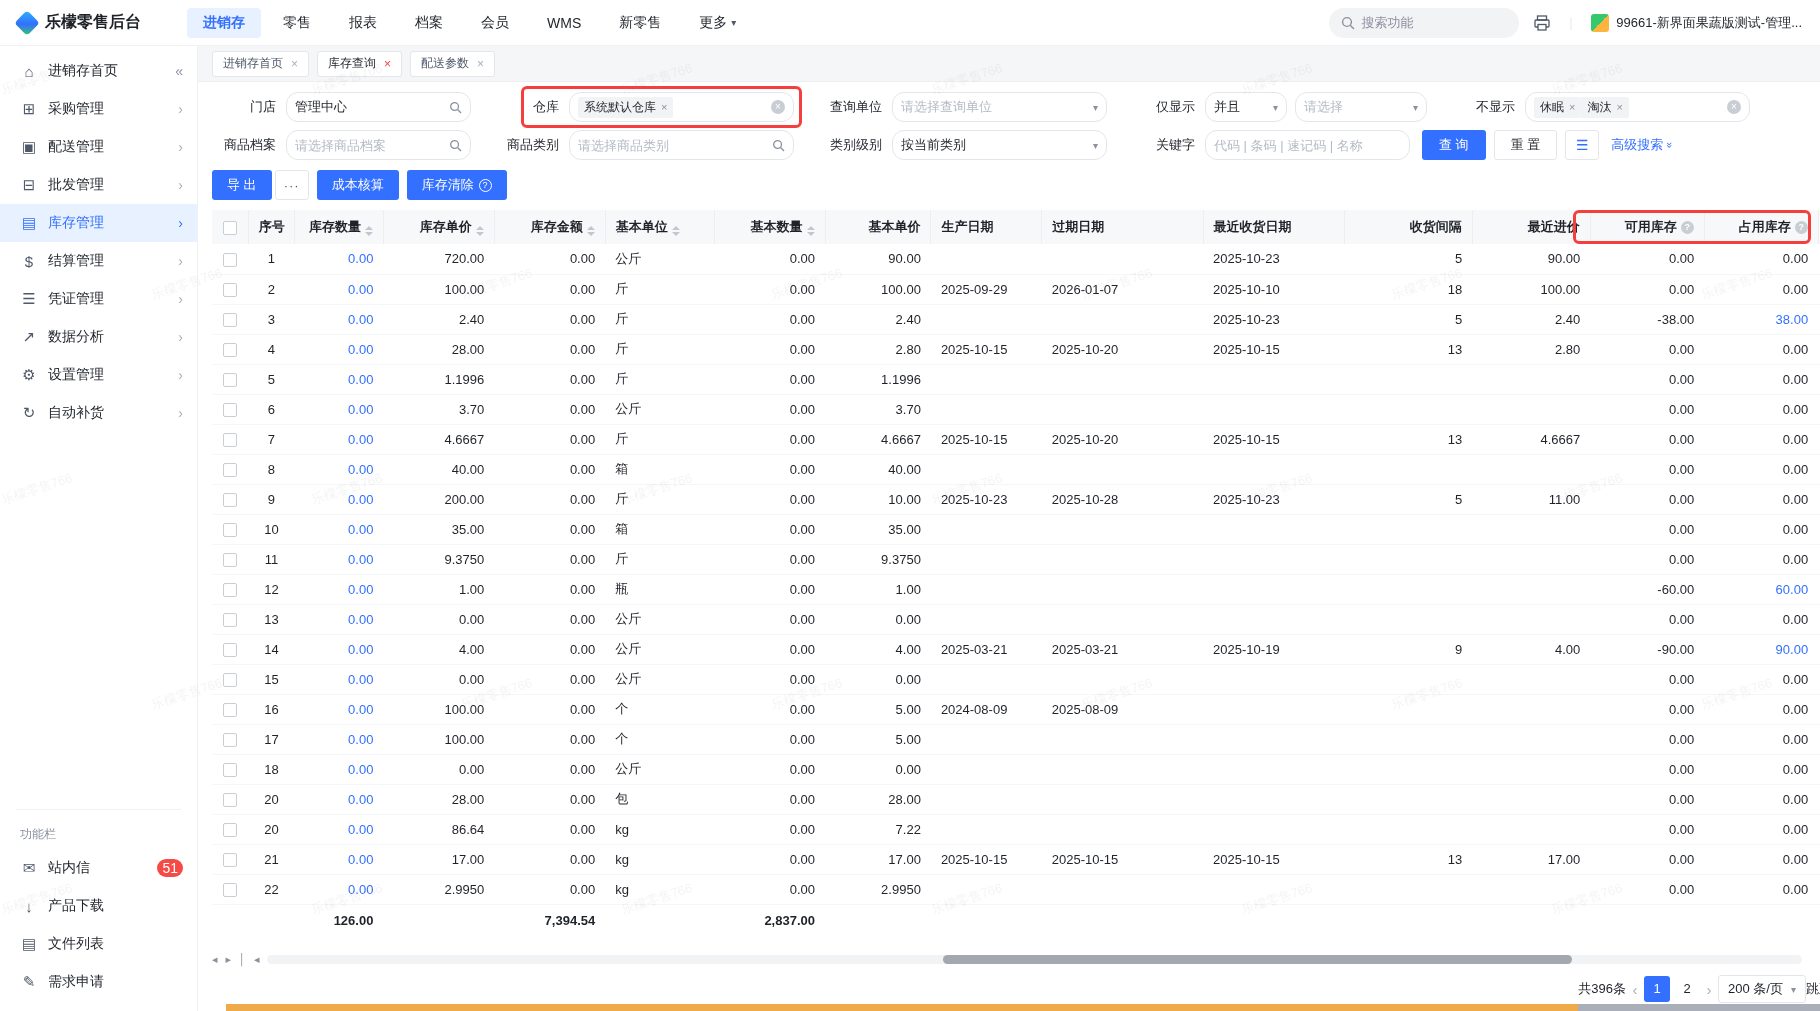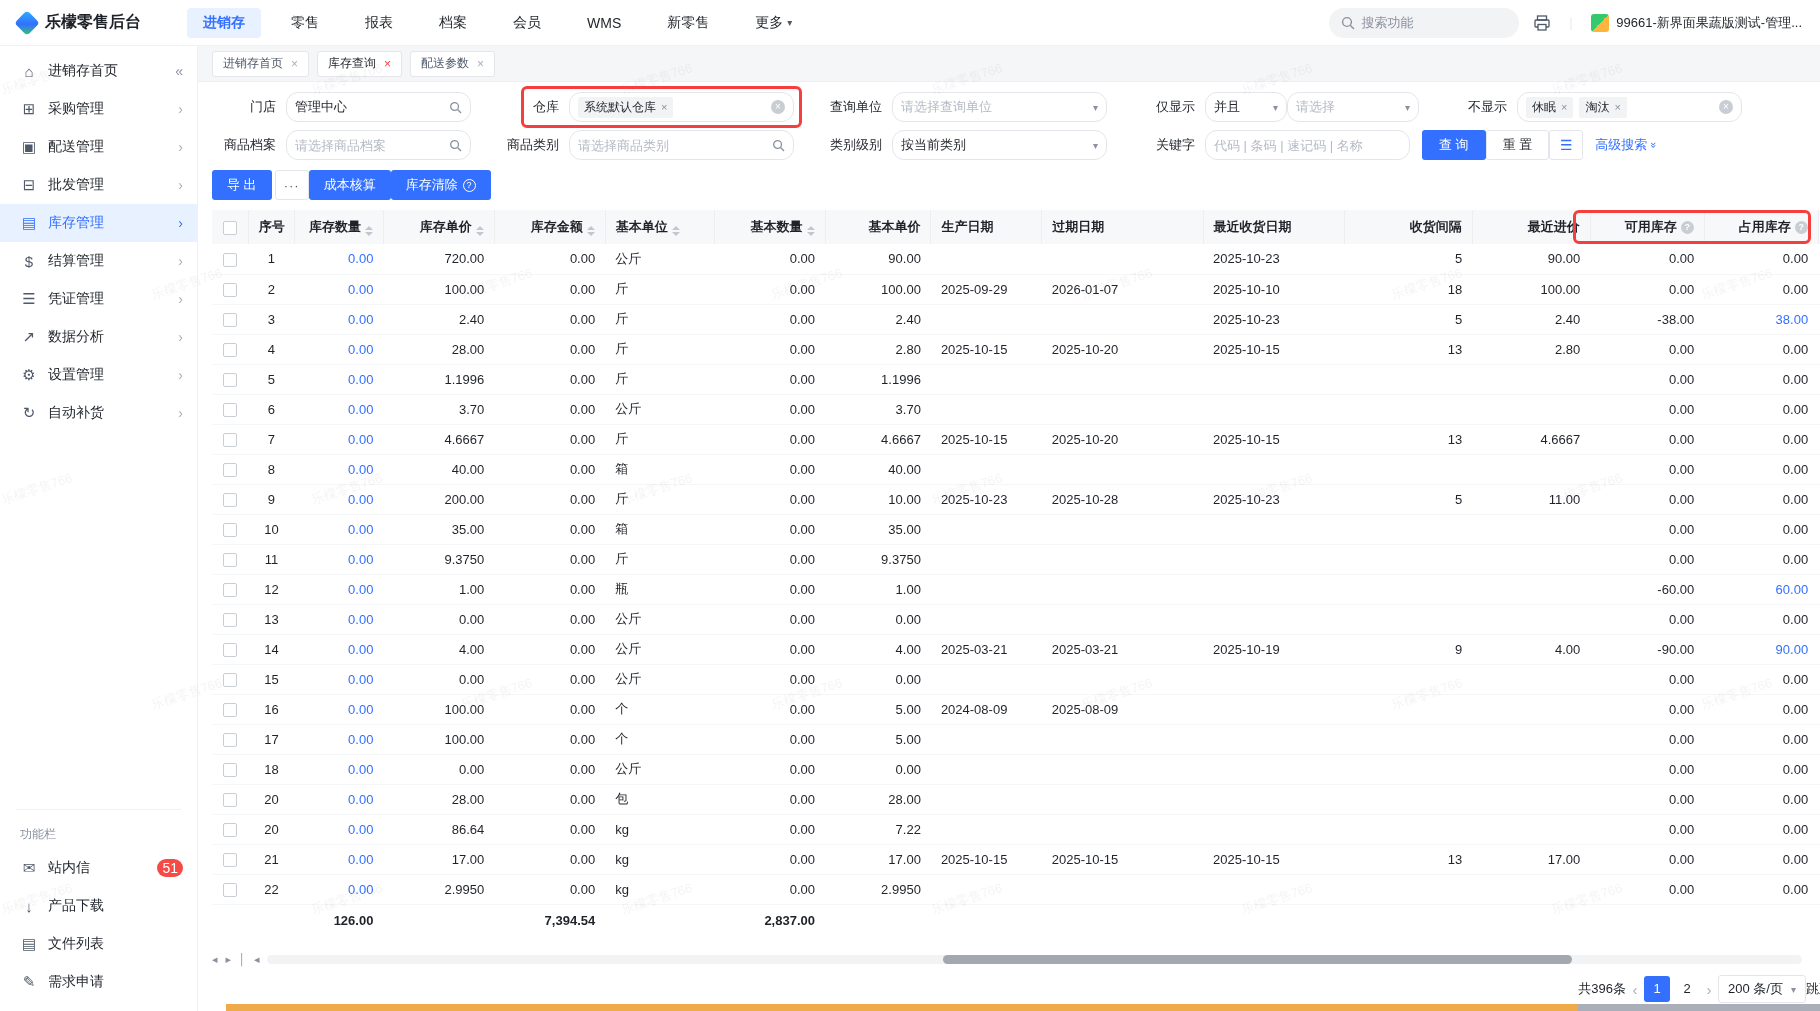--- a/index.html
+++ b/index.html
@@ -4,21 +4,21 @@
 <style>
   *{box-sizing:border-box;margin:0;padding:0}
   html,body{width:1820px;height:1011px;overflow:hidden;background:#fff;color:#1f2329;
     font-family:"Liberation Sans","DejaVu Sans",sans-serif;font-size:13px}
   body{position:relative}
 
   
   .topbar{height:46px;display:flex;align-items:center;padding:7px 18px;border-bottom:1px solid #f0f1f3;background:#fff;position:relative;z-index:5}
   .logo{display:flex;align-items:center;gap:9px;font-size:16px;font-weight:bold;white-space:nowrap}
   .logo-icon{width:18px;height:18px;border-radius:4px;transform:rotate(45deg);background:linear-gradient(135deg,#2bb3ff,#3370ff 55%,#35c96e)}
-  .topnav{display:flex;margin-left:46px;gap:14px;font-size:14px}
+  .topnav{display:flex;margin-left:46px;gap:6px;font-size:14px}
   .tn{padding:6px 16px;border-radius:4px;cursor:pointer;display:flex;align-items:center;gap:4px;white-space:nowrap}
   .tn.active{background:#e8f1ff;color:#3370ff;font-weight:bold}
   .caret{font-size:10px;color:#4e5969}
   .top-right{margin-left:auto;display:flex;align-items:center;gap:14px}
   .searchbox{width:190px;height:30px;background:#f2f3f5;border-radius:15px;display:flex;align-items:center;padding:0 12px;gap:7px;color:#8a919f;cursor:pointer}
   .tdiv{color:#e5e6eb}
   .user{display:flex;align-items:center;gap:7px;max-width:250px}
   .user-logo{width:18px;height:18px;border-radius:3px;background:linear-gradient(135deg,#35c96e 0 50%,#ffb53d 50% 100%)}
   .user-name{white-space:nowrap;overflow:hidden;text-overflow:ellipsis;font-size:13px}
 
@@ -57,30 +57,30 @@
   .ctrl{height:30px;border:1px solid #e5e6eb;border-radius:12px;background:#fff;display:flex;align-items:center;padding:0 8px;gap:6px;font-size:13px;overflow:hidden}
   .ctrl input{border:none;outline:none;background:transparent;flex:1;min-width:0;font-size:13px;color:#1f2329;font-family:inherit}
   .ctrl input::placeholder{color:#b4bac4}
   .ph{color:#b4bac4;white-space:nowrap}
   .val{white-space:nowrap}
   .caret-down{margin-left:auto;color:#8a919f;font-size:10px;flex:none}
   .mag{margin-left:auto;flex:none;color:#8a919f}
   .tagchip{background:#f2f3f5;border-radius:2px;padding:2px 6px;font-size:12px;display:flex;align-items:center;gap:5px;white-space:nowrap;cursor:pointer}
   .tagchip .x{color:#8a919f;font-size:11px}
   .clear-ic{margin-left:auto;flex:none;width:14px;height:14px;border-radius:50%;background:#c9cdd4;color:#fff;font-size:10px;line-height:14px;text-align:center;cursor:pointer}
-  .tags{display:flex;gap:6px;align-items:center;overflow:hidden}
+  .tags{display:flex;align-items:center;overflow:hidden}
   .red-frame{position:absolute;top:-6px;bottom:-6px;left:26px;right:-8px;border:3px solid #f53f3f;border-radius:6px;pointer-events:none;z-index:30}
   .w185{width:185px}.w225{width:225px}.w215{width:215px}.w82{width:82px}.w132{width:132px}.w205{width:205px}
   .btn{height:30px;border-radius:3px;padding:0 16px;display:inline-flex;align-items:center;justify-content:center;cursor:pointer;border:1px solid transparent;font-size:13px;white-space:nowrap;gap:5px}
   .btn-primary{background:#3370ff;color:#fff}
   .btn-plain{background:#fff;border-color:#e5e6eb;color:#1f2329}
   .icon-btn{width:34px;height:30px;border:1px solid #e5e6eb;border-radius:3px;background:#fff;color:#3370ff;display:inline-flex;align-items:center;justify-content:center;cursor:pointer;font-size:14px}
   .adv{color:#3370ff;margin-left:12px;display:inline-flex;align-items:center;gap:4px;cursor:pointer;white-space:nowrap}
   .adv .dbl{font-size:11px;display:inline-block;transform:rotate(90deg)}
-  .gap8{}
+  .gap8{margin-left:8px}
 
   
   .actions{display:flex;align-items:center;padding:2px 0 10px 14px;flex:none}
   .more-btn{width:34px;height:30px;border:1px solid #e5e6eb;border-radius:3px;background:#fff;color:#4e5969;display:inline-flex;align-items:center;justify-content:center;margin-left:3px;cursor:pointer;letter-spacing:1px}
   .info-w{width:13px;height:13px;border:1px solid #fff;border-radius:50%;font-size:9px;line-height:11px;text-align:center;color:#fff;display:inline-block}
 
   
   .table-area{flex:1;min-height:0;overflow:hidden;padding-left:14px;position:relative}
   table{border-collapse:collapse;table-layout:fixed;width:1633px}
   thead th{height:34px;background:#f7f8fa;font-weight:bold;font-size:13px;color:#1f2329;padding:0 10px;white-space:nowrap;overflow:hidden;border-right:1px solid #eceef0}

